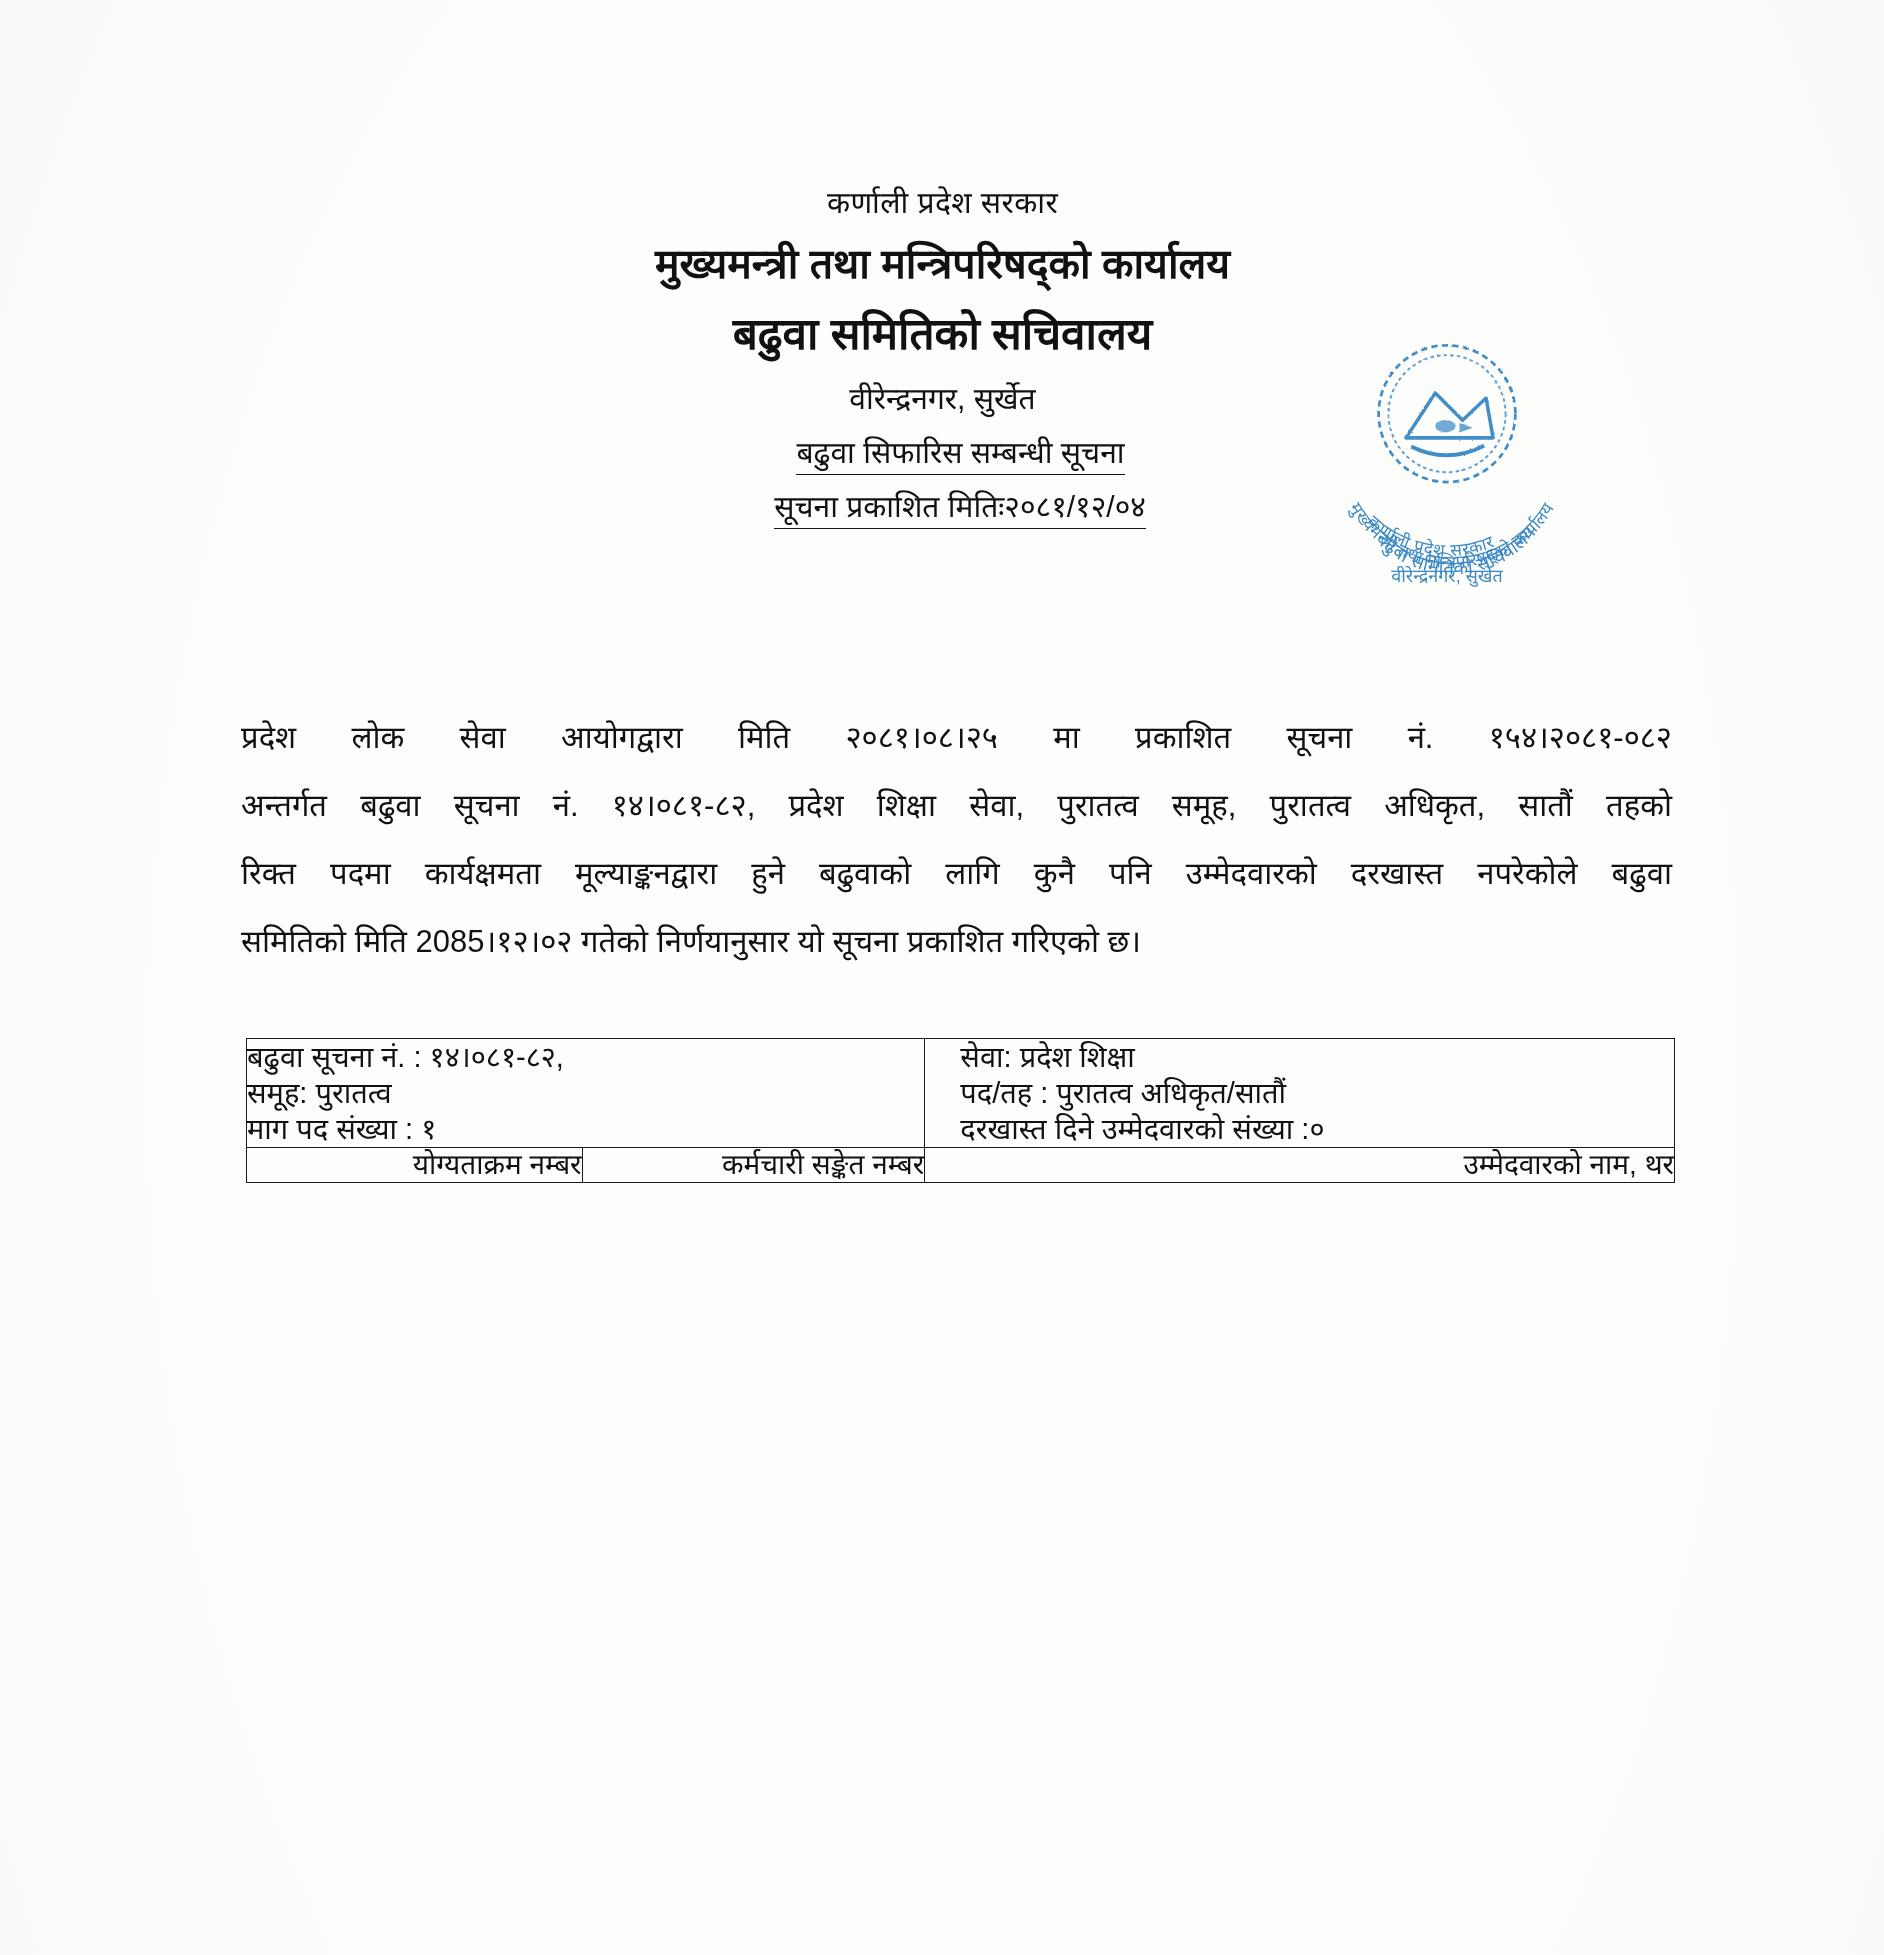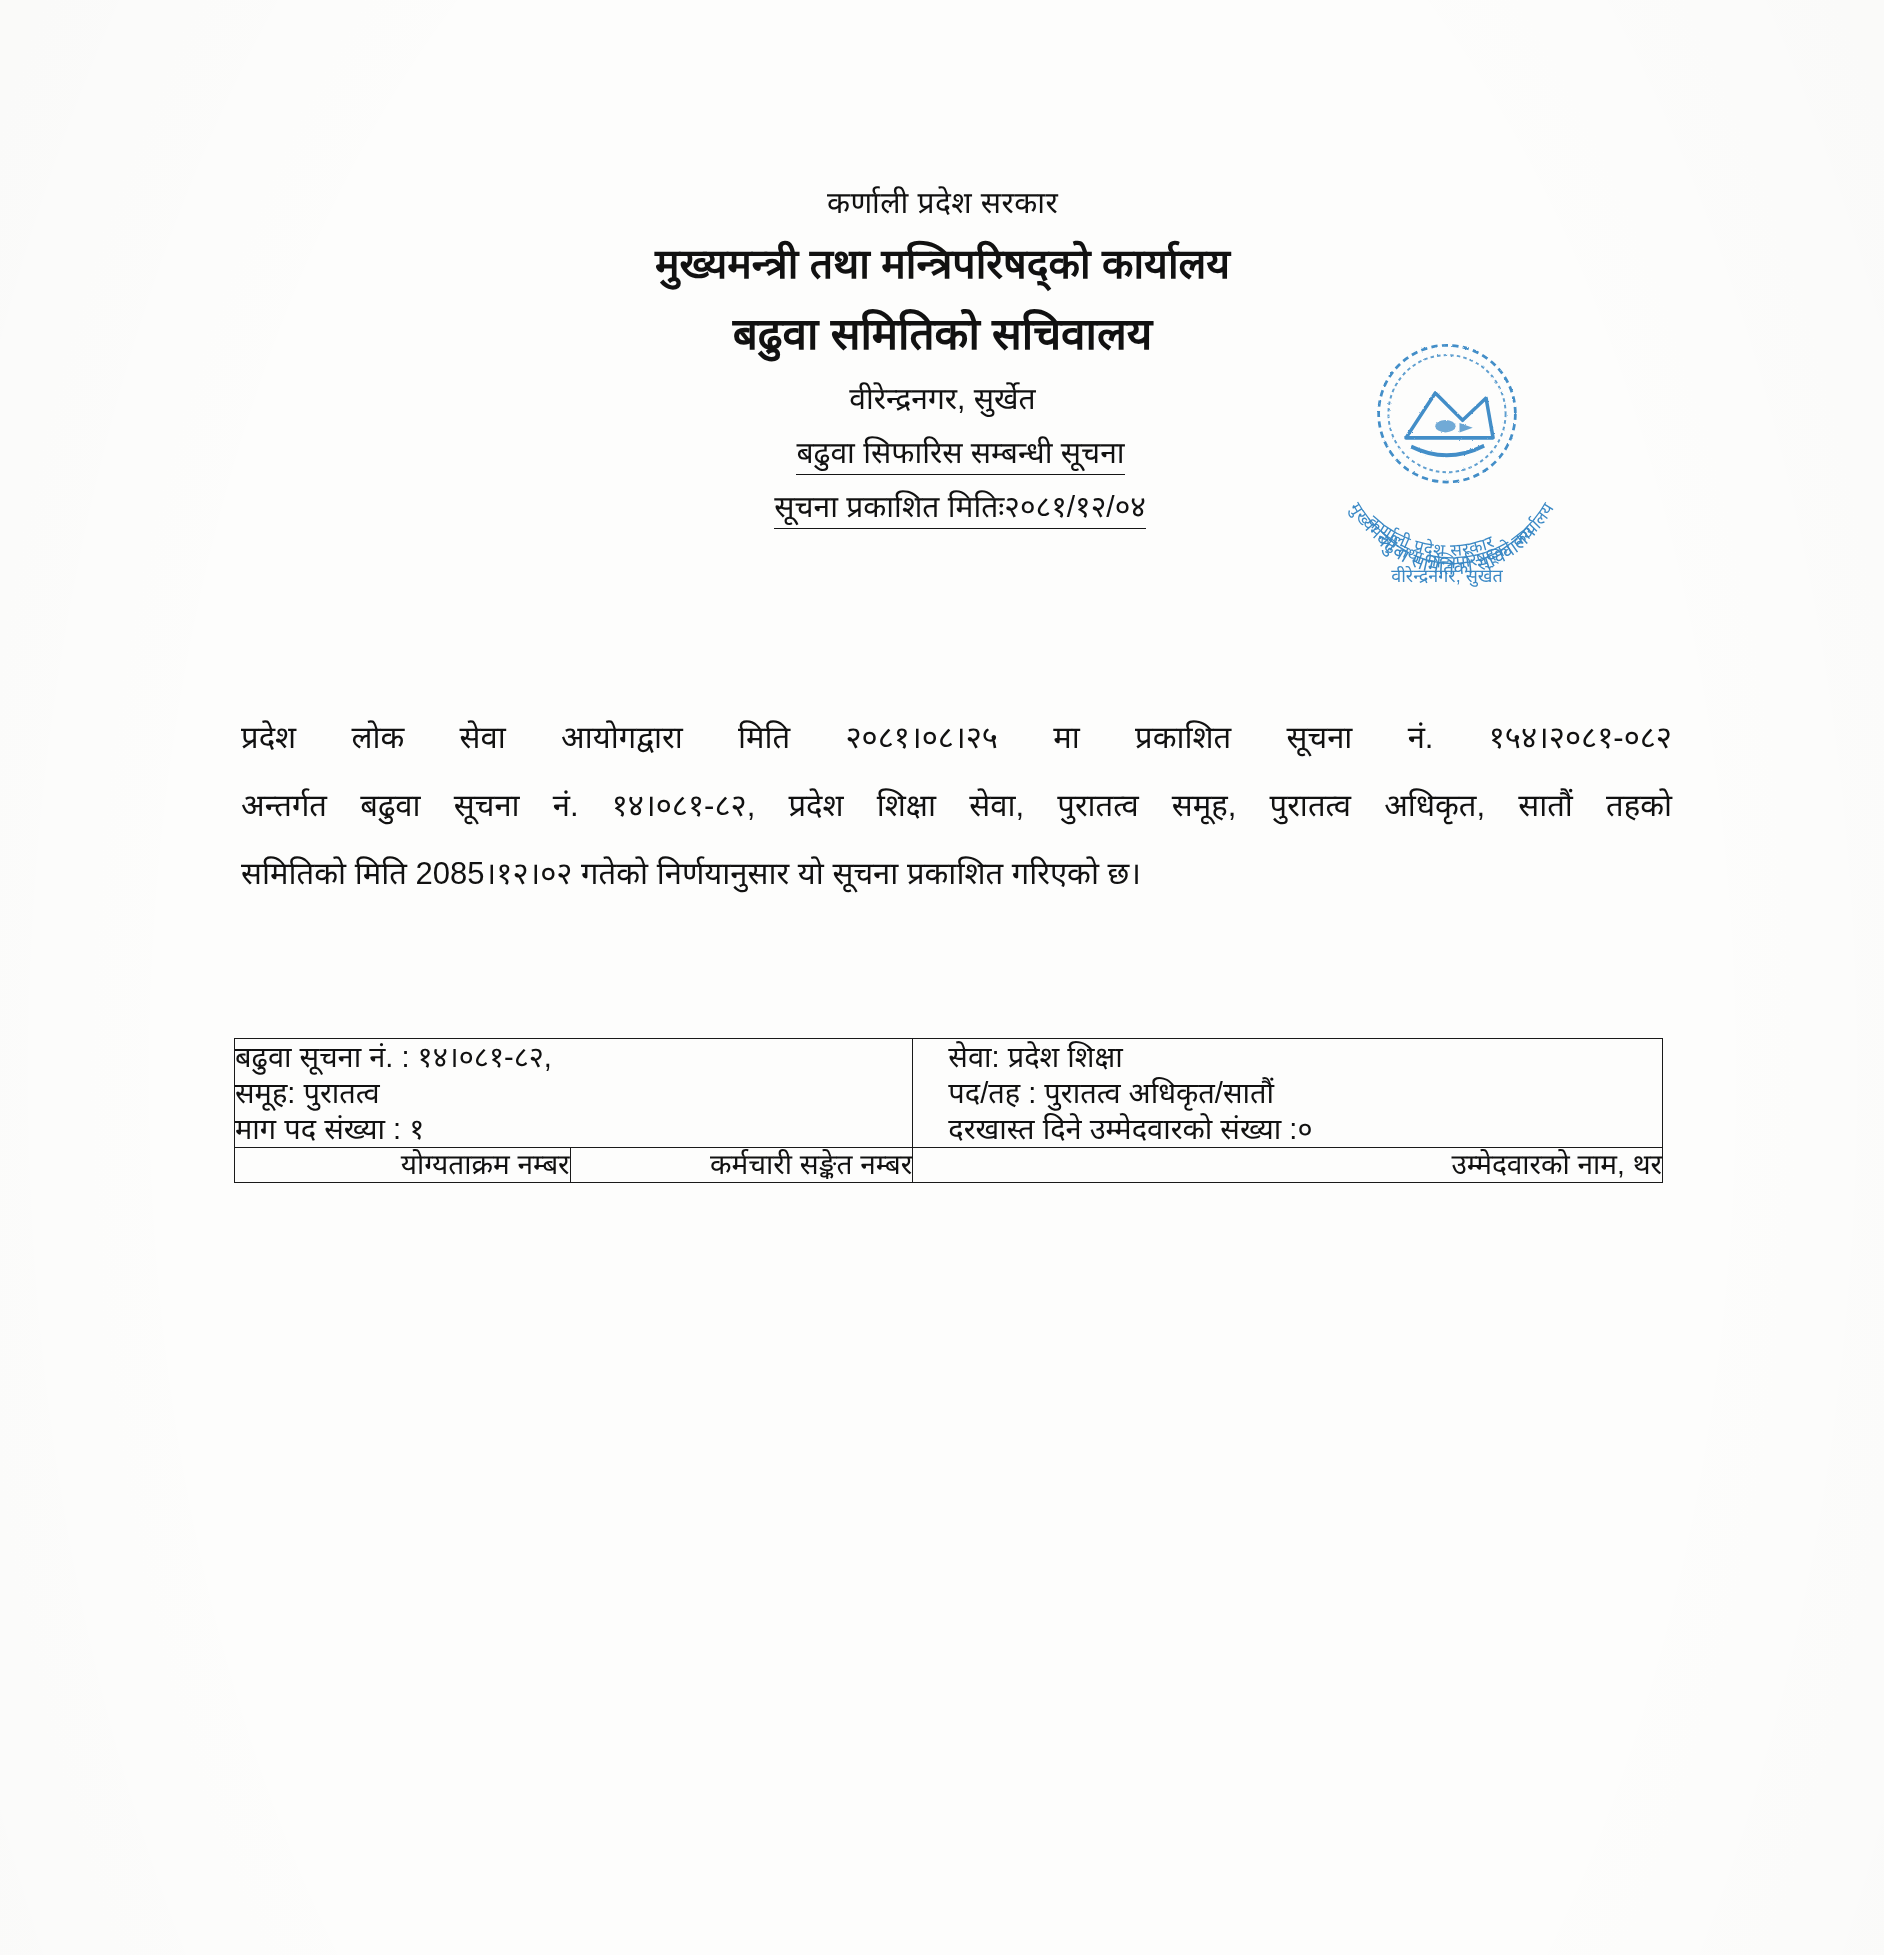--- a/index.html
+++ b/index.html
@@ -100,21 +100,21 @@
   }
   .body-line.last {
     text-align: left;
     text-align-last: left;
   }
 
   
   .doc-table {
     position: absolute;
     top: 1038px;
-    left: 234px;
+    left: 246px;
     width: 1429px;
     border-collapse: collapse;
     table-layout: fixed;
   }
   .doc-table td {
     border: 1.2px solid #1a1a1a;
     padding: 0;
     vertical-align: middle;
   }
   .info-cell {
@@ -198,20 +198,21 @@
           <textPath href="#arcBottom" startOffset="8%">बढुवा समितिको सचिवालय</textPath>
         </text>
         <text x="360" y="700" font-size="46" text-anchor="middle">वीरेन्द्रनगर, सुर्खेत</text>
       </g>
     </svg>
   </div>
 
   <div class="body-para">
     <div class="body-line">प्रदेश लोक सेवा आयोगद्वारा मिति २०८१।०८।२५ मा प्रकाशित सूचना नं. १५४।२०८१-०८२</div>
     <div class="body-line">अन्तर्गत बढुवा सूचना नं. १४।०८१-८२, प्रदेश शिक्षा सेवा, पुरातत्व समूह, पुरातत्व अधिकृत, सातौं तहको</div>
+    <div class="body-line">रिक्त पदमा कार्यक्षमता मूल्याङ्कनद्वारा हुने बढुवाको लागि कुनै पनि उम्मेदवारको दरखास्त नपरेकोले बढुवा</div>
     <div class="body-line last">समितिको मिति 2085।१२।०२ गतेको निर्णयानुसार यो सूचना प्रकाशित गरिएको छ।</div>
   </div>
 
   <table class="doc-table">
     <colgroup>
       <col style="width:23.5%">
       <col style="width:24.0%">
       <col style="width:52.5%">
     </colgroup>
     <tbody>

